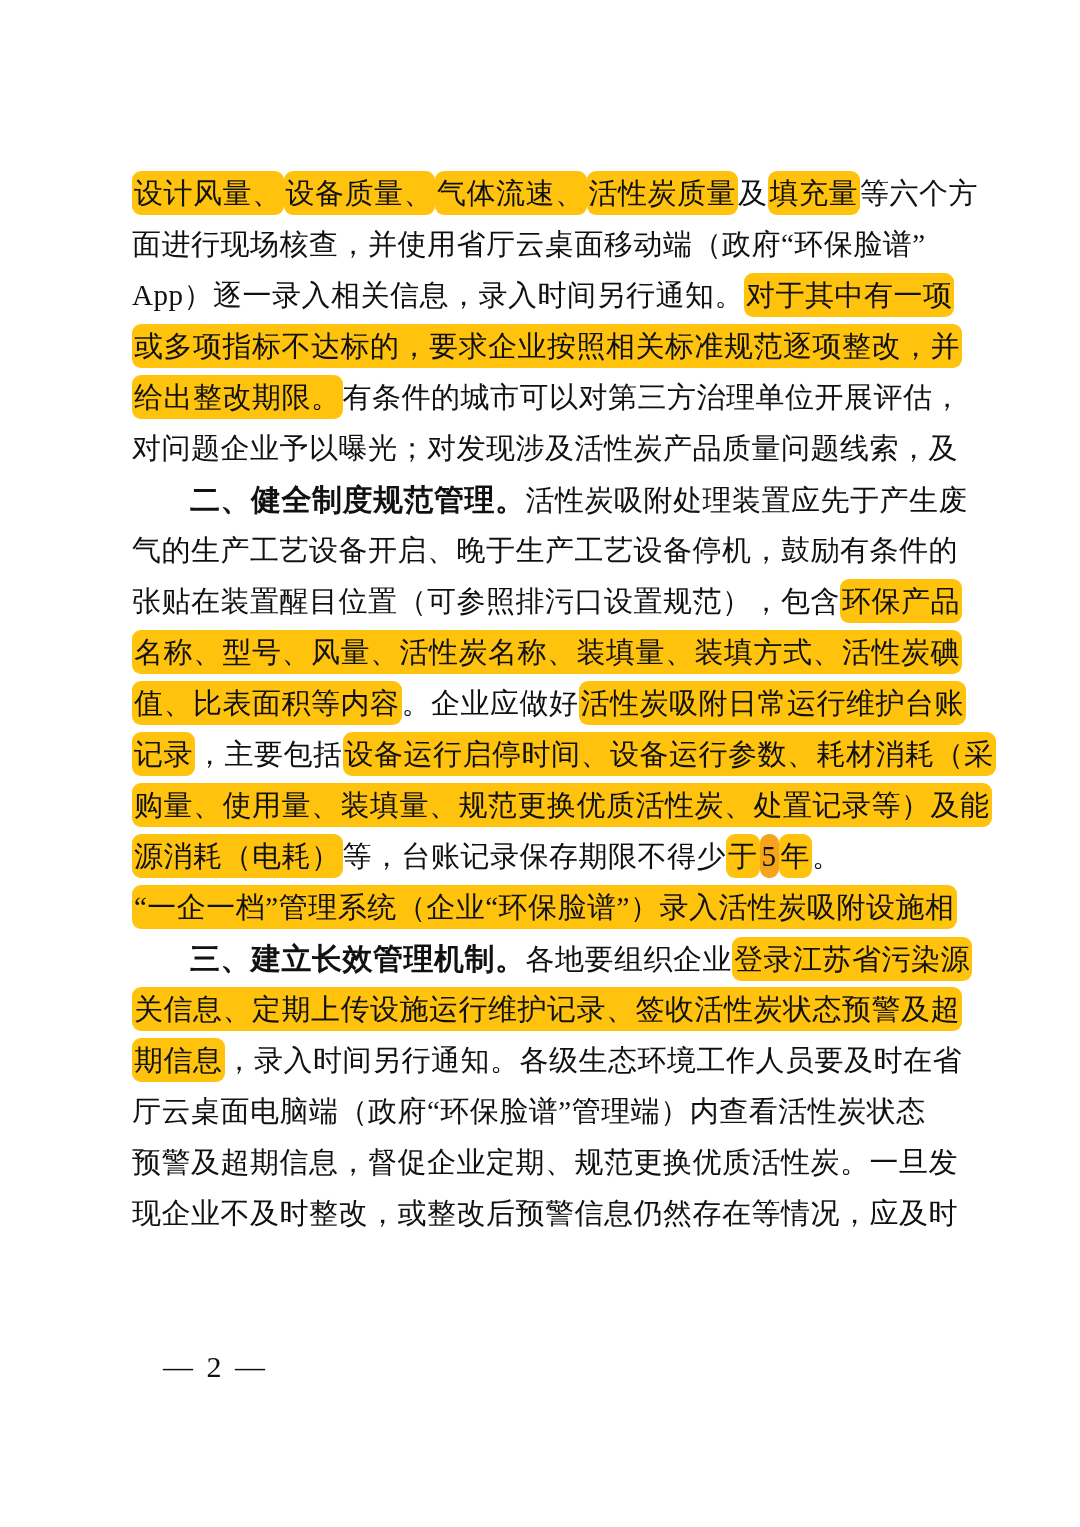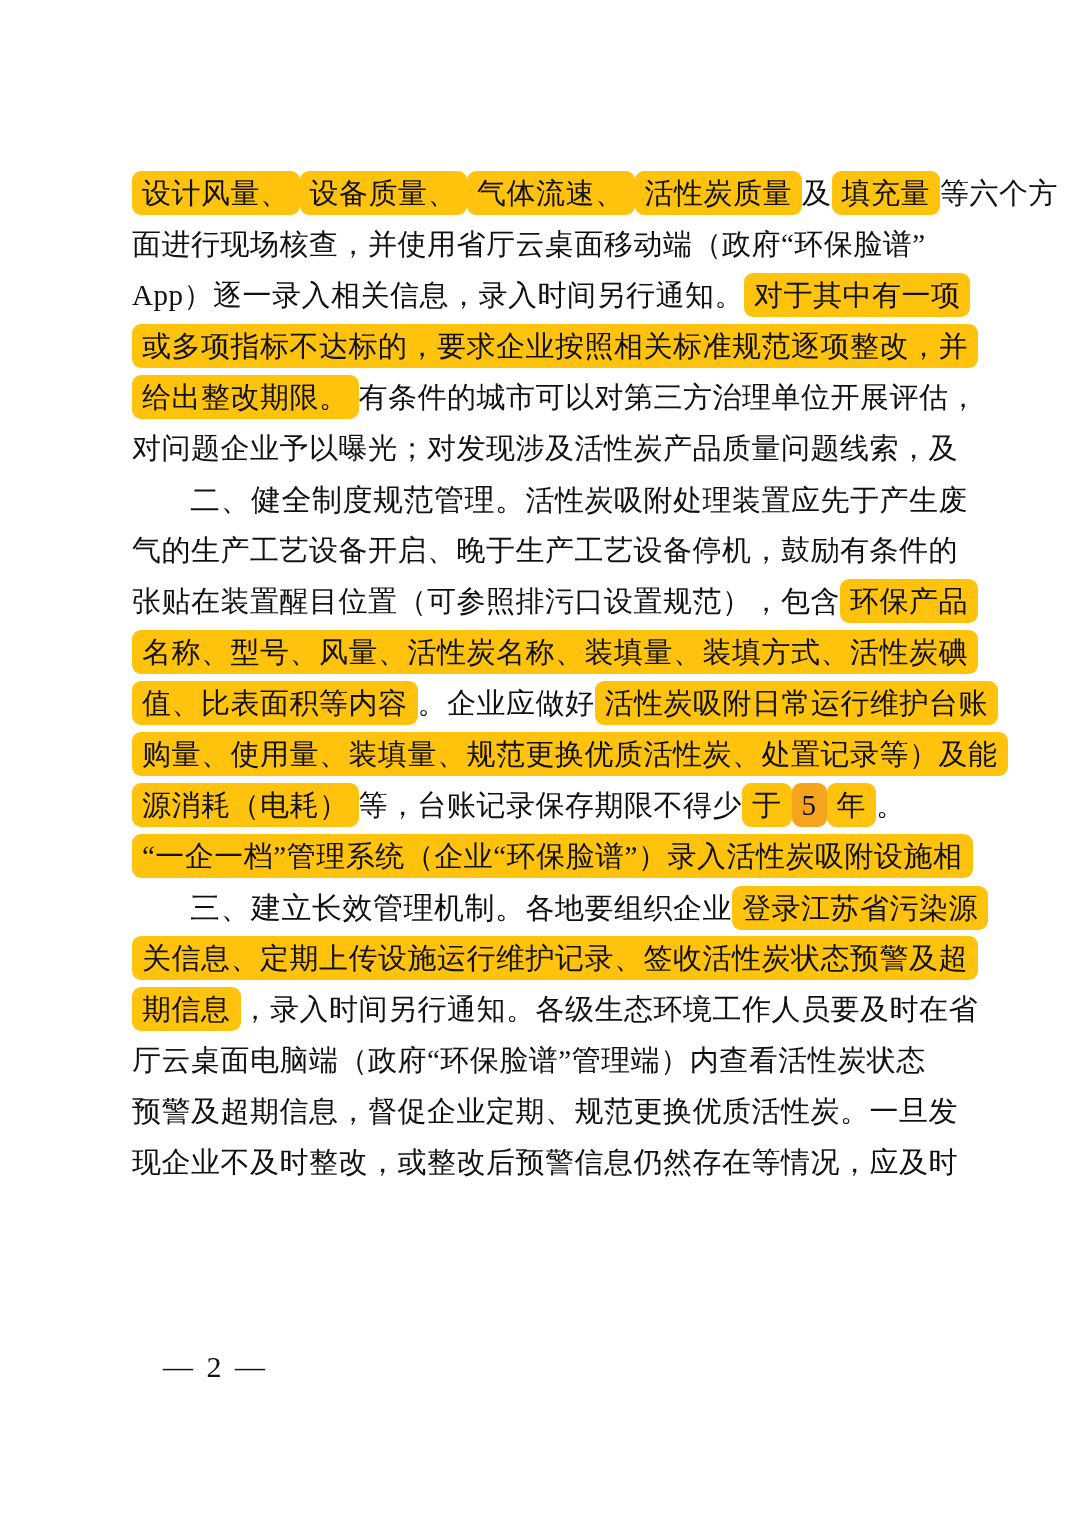--- a/index.html
+++ b/index.html
@@ -30,28 +30,28 @@
     letter-spacing: 0.5px;
     white-space: nowrap;
   }
   .line.indent {
     text-indent: 58px;
   }
   .seg {
     display: inline;
   }
   .hl {
-    padding: 6px 10px;
+    padding: 6px 2px;
     border-radius: 9px;
     box-decoration-break: clone;
   }
   .hl-y { background: var(--hl-yellow, #FFC30D); }
   .hl-o { background: var(--hl-orange, #F6A41C); }
   .bold {
-    font-weight: 400;
+    font-weight: 700;
     font-family: "Liberation Sans", "DejaVu Sans", sans-serif;
     font-size: 30px;
   }
   .footer {
     position: absolute;
     left: 163px;
     top: 1350px;
     font-size: 30px;
     letter-spacing: 3px;
   }
@@ -65,20 +65,21 @@
       <div class="line"><span class="seg">面进行现场核查，并使用省厅云桌面移动端（政府“环保脸谱”</span></div>
       <div class="line"><span class="seg">App）逐一录入相关信息，录入时间另行通知。</span><span class="seg hl hl-y">对于其中有一项</span></div>
       <div class="line"><span class="seg hl hl-y">或多项指标不达标的，要求企业按照相关标准规范逐项整改，并</span></div>
       <div class="line"><span class="seg hl hl-y">给出整改期限。</span><span class="seg">有条件的城市可以对第三方治理单位开展评估，</span></div>
       <div class="line"><span class="seg">对问题企业予以曝光；对发现涉及活性炭产品质量问题线索，及</span></div>
       <div class="line indent"><span class="seg bold">二、健全制度规范管理。</span><span class="seg">活性炭吸附处理装置应先于产生废</span></div>
       <div class="line"><span class="seg">气的生产工艺设备开启、晚于生产工艺设备停机，鼓励有条件的</span></div>
       <div class="line"><span class="seg">张贴在装置醒目位置（可参照排污口设置规范），包含</span><span class="seg hl hl-y">环保产品</span></div>
       <div class="line"><span class="seg hl hl-y">名称、型号、风量、活性炭名称、装填量、装填方式、活性炭碘</span></div>
       <div class="line"><span class="seg hl hl-y">值、比表面积等内容</span><span class="seg">。企业应做好</span><span class="seg hl hl-y">活性炭吸附日常运行维护台账</span></div>
+      <div class="line"><span class="seg hl hl-y">记录</span><span class="seg">，主要包括</span><span class="seg hl hl-y">设备运行启停时间、设备运行参数、耗材消耗（采</span></div>
       <div class="line"><span class="seg hl hl-y">购量、使用量、装填量、规范更换优质活性炭、处置记录等）及能</span></div>
       <div class="line"><span class="seg hl hl-y">源消耗（电耗）</span><span class="seg">等，台账记录保存期限不得少</span><span class="seg hl hl-y">于</span><span class="seg hl hl-o">5</span><span class="seg hl hl-y">年</span><span class="seg">。</span></div>
       <div class="line"><span class="seg hl hl-y">“一企一档”管理系统（企业“环保脸谱”）录入活性炭吸附设施相</span></div>
       <div class="line indent"><span class="seg bold">三、建立长效管理机制。</span><span class="seg">各地要组织企业</span><span class="seg hl hl-y">登录江苏省污染源</span></div>
       <div class="line"><span class="seg hl hl-y">关信息、定期上传设施运行维护记录、签收活性炭状态预警及超</span></div>
       <div class="line"><span class="seg hl hl-y">期信息</span><span class="seg">，录入时间另行通知。各级生态环境工作人员要及时在省</span></div>
       <div class="line"><span class="seg">厅云桌面电脑端（政府“环保脸谱”管理端）内查看活性炭状态</span></div>
       <div class="line"><span class="seg">预警及超期信息，督促企业定期、规范更换优质活性炭。一旦发</span></div>
       <div class="line"><span class="seg">现企业不及时整改，或整改后预警信息仍然存在等情况，应及时</span></div>
     </div>

